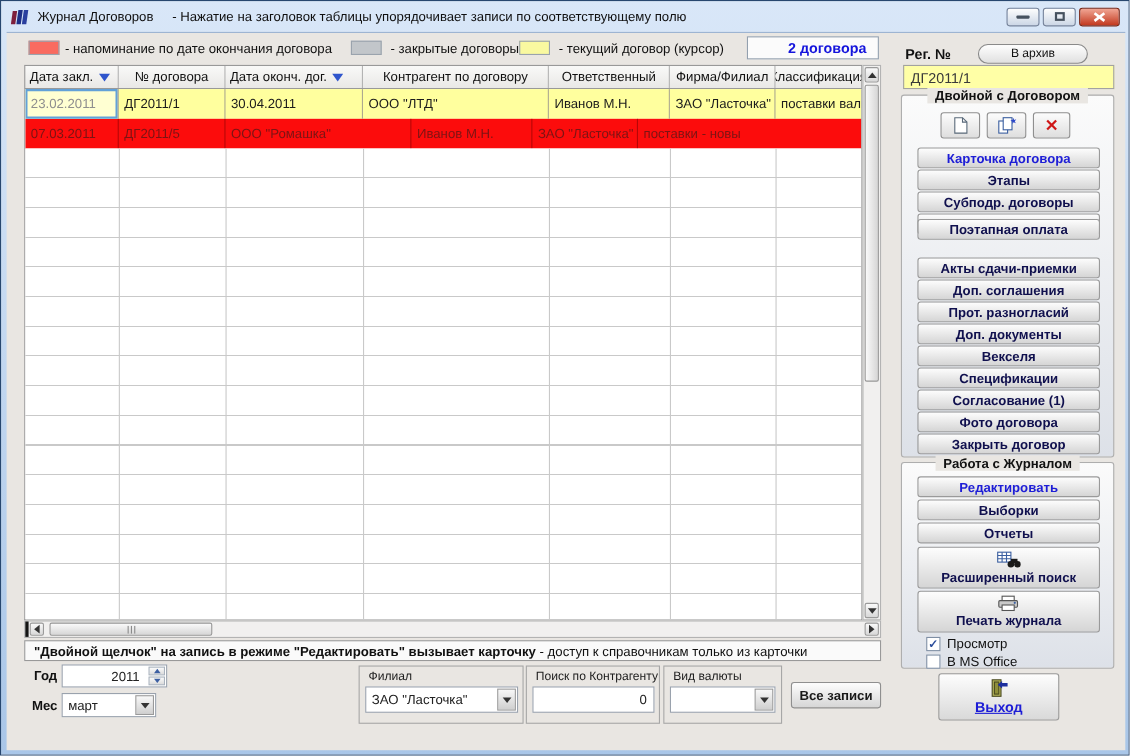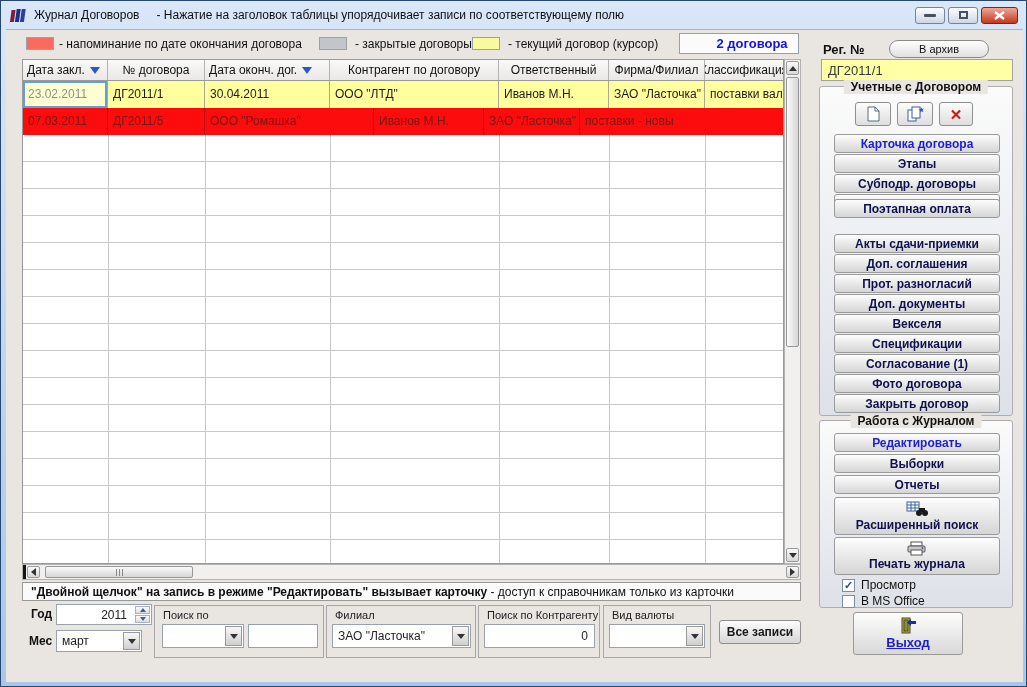--- a/index.html
+++ b/index.html
@@ -257,30 +257,20 @@
       </div>
     </div>
     <div class="abs lbl bold" style="left:23px; top:604px;">Мес</div>
     <div class="combo" style="left:50px; top:600px; width:86px; height:22px;">
       <div class="combo-value">март</div>
       <div class="combo-btn">
           <div class="tri-down"></div>
         </div>
     </div>
 
-    <div class="fgroup" style="left:148px; top:575px; width:170px; height:53px;">
-      <div class="fgroup-label">Поиск по</div>
-      <div class="combo" style="left:7px; top:18px; width:82px; height:24px;">
-        <div class="combo-value"></div>
-        <div class="combo-btn">
-            <div class="tri-down"></div>
-          </div>
-      </div>
-      <div class="field" style="position:absolute; left:93px; top:18px; width:70px; height:24px;"></div>
-    </div>
 
     <div class="fgroup" style="left:320px; top:575px; width:150px; height:53px;">
       <div class="fgroup-label">Филиал</div>
       <div class="combo" style="left:5px; top:18px; width:139px; height:24px;">
         <div class="combo-value">ЗАО "Ласточка"</div>
         <div class="combo-btn">
             <div class="tri-down"></div>
           </div>
       </div>
     </div>
@@ -300,21 +290,21 @@
       </div>
     </div>
 
     <div class="push-btn" style="left:713px; top:590px; width:82px; height:24px;">Все записи</div>
 
     <div class="abs lbl bold" style="left:817px; top:12px; font-size:13px;">Рег. №</div>
     <div class="pill-btn">В архив</div>
     <div class="reg-field">ДГ2011/1</div>
 
     <div class="groupbox" style="left:813px; top:56px; width:194px; height:330px;">
-      <div class="gb-title">Учетные с Договором</div>
+      <div class="gb-title">Двойной с Договором</div>
       <div class="icon-btn" style="left:35px; top:15px;">
         <svg width="13" height="16" viewBox="0 0 13 16">
           <path d="M1 1 h7 l4 4 v10 h-11 z" fill="#fff" stroke="#5a6a7a"></path>
           <path d="M8 1 v4 h4" fill="none" stroke="#5a6a7a"></path>
         </svg>
       </div>
       <div class="icon-btn" style="left:77px; top:15px;">
         <svg width="17" height="16" viewBox="0 0 17 16">
           <rect x="1" y="4" width="8" height="11" fill="#fff" stroke="#3b5fa0"></rect>
           <rect x="5" y="1" width="8" height="11" fill="#fff" stroke="#3b5fa0"></rect>

